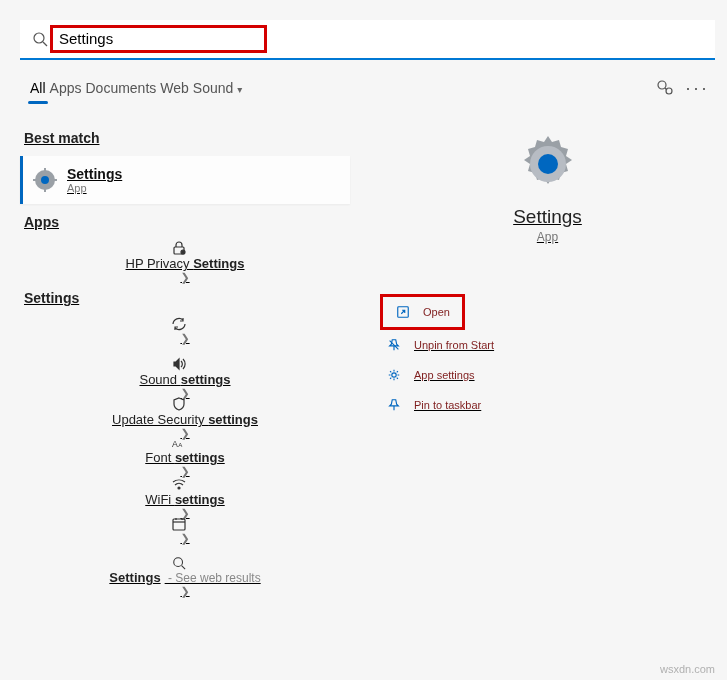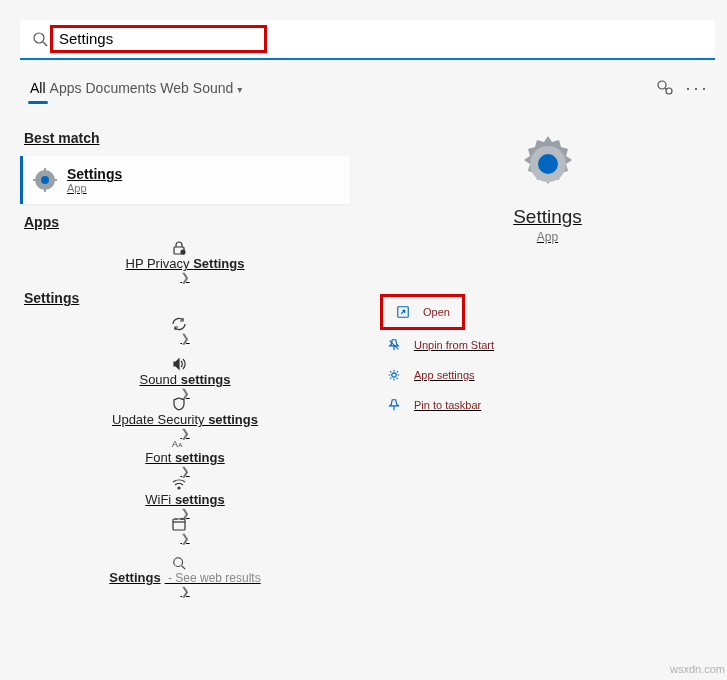--- a/index.html
+++ b/index.html
@@ -44,21 +44,21 @@
     .li-sub { font-size: 12px; color: #888; margin-left: 4px; margin-top: 8px; }
     .chev-r { color: #777; font-size: 11px; }
     .hero { display: flex; flex-direction: column; align-items: center; margin-top: 12px; }
     .hero-title { font-size: 19px; color: #222; margin-top: 10px; }
     .hero-sub { font-size: 12px; color: #777; margin-top: 2px; }
     .action-list { margin-top: 50px; }
     .action-item { display: flex; align-items: center; height: 30px; gap: 12px; padding: 0 6px; cursor: pointer; }
     .ai-icon { width: 16px; height: 16px; color: #0067c0; display: flex; align-items: center; justify-content: center; }
     .ai-label { font-size: 11px; color: #7f1d1d; }
     .hl-open { border: 3px solid #d40000; padding: 0 6px; }
-    .watermark { position: absolute; bottom: 5px; right: 2px; font-size: 11px; color: #b0b0b0; }
+    .watermark { position: absolute; bottom: 5px; right: 12px; font-size: 11px; color: #b0b0b0; }
     svg { display: block; }
   </style>
 </head>
 <body>
 
 <div class="container">
 
   <div class="searchbox">
     <svg class="search-icon-svg" viewBox="0 0 16 16" fill="none" stroke="#555" stroke-width="1.2">
       <circle cx="7" cy="7" r="5"></circle>

